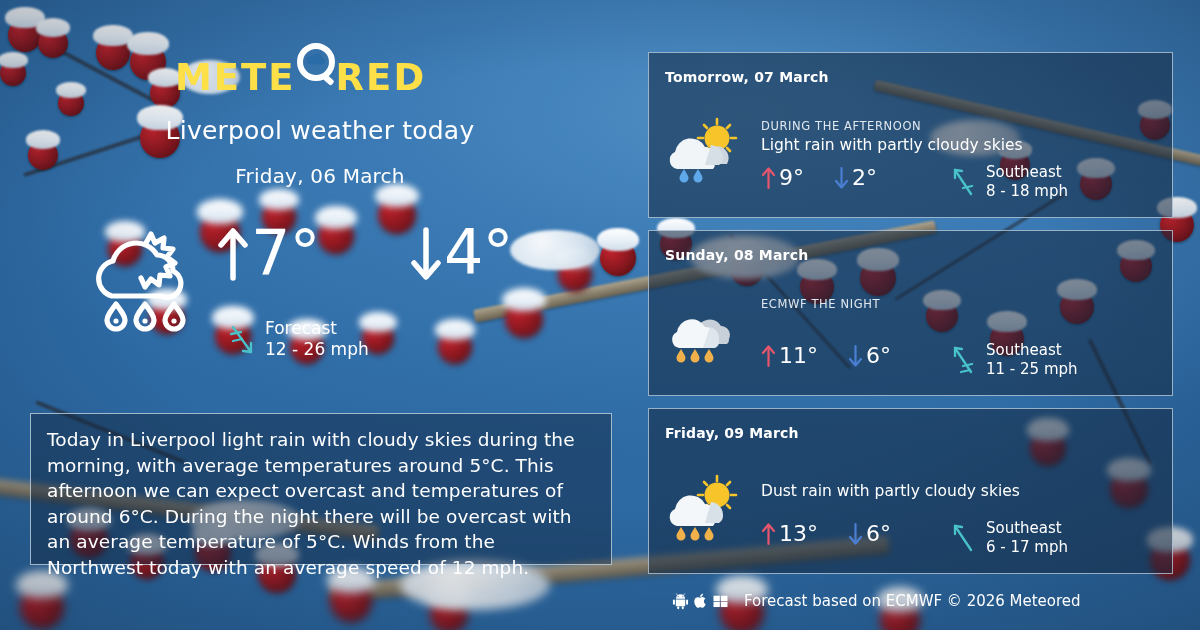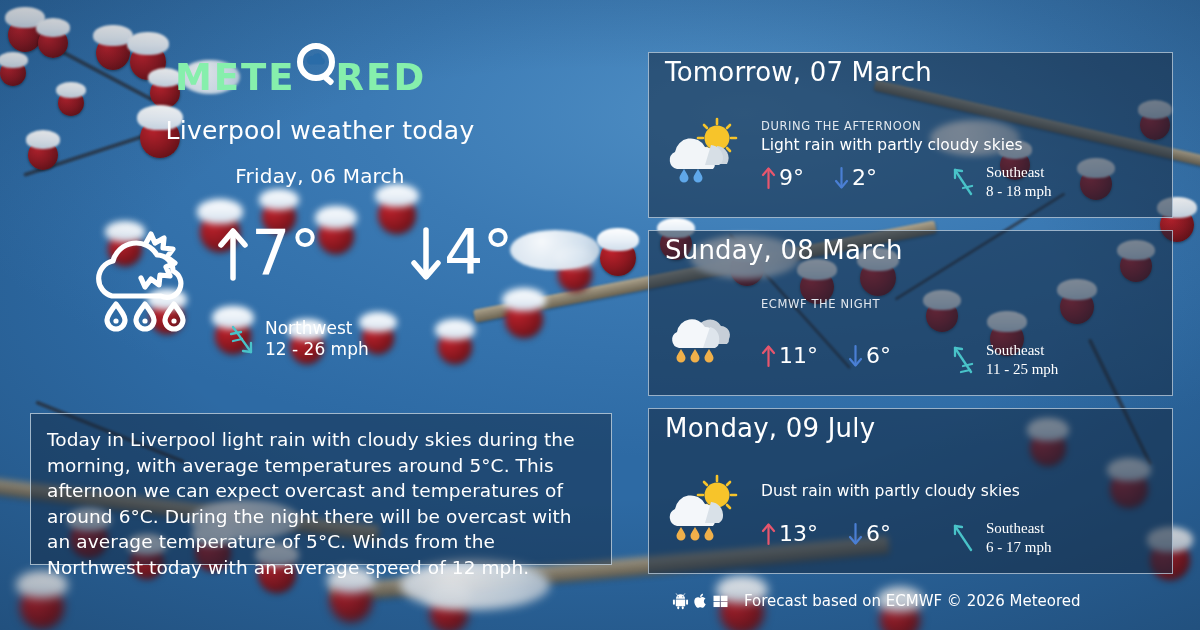--- a/index.html
+++ b/index.html
@@ -43,21 +43,21 @@
 
   
   #page { position:absolute; inset:0; z-index:2; }
 
   
   .left { position:absolute; left:0; top:0; width:640px; height:630px; }
 
   
   .logo { position:absolute; left:175px; top:40px; display:flex; align-items:center;
           height:44px; }
-  .logo .word { font-size:37px; font-weight:bold; letter-spacing:2.0px; color:#86efac;
+  .logo .word { font-size:37px; font-weight:bold; letter-spacing:2.0px; color:#fde047;
                 line-height:44px; font-family:"DejaVu Sans","Liberation Sans",sans-serif;margin-top:32px; }
   .logo .omark { position:relative; display:inline-block; width:38px; height:38px; margin:0 1px; vertical-align:middle;}
   .logo .omark .ring { position:absolute; inset:0; border:6px solid #fff; border-radius:50%; }
   .logo .omark .tail { position:absolute; right:1px; bottom:-2px; width:11px; height:6px; background:#fff;
                        transform:rotate(42deg); border-radius:2px; }
   .logo .omark .cld  { position:absolute; left:7px; top:10px; width:23px; height:12px; }
 
   .headline { position:absolute; left:0; top:116px; width:640px; text-align:center;
               font-size:25px; color:#ffffff; letter-spacing:.2px; }
   .subdate  { position:absolute; left:0; top:164px; width:640px; text-align:center;
@@ -77,30 +77,30 @@
               border:1px solid rgba(214,228,240,.72);
               background:rgba(18,38,62,.46);
               padding:13px 16px 10px 16px; }
   .desc-box p { color:#ffffff; font-size:18.5px; line-height:25.5px; letter-spacing:.1px; }
 
   
   .cards { position:absolute; left:648px; top:52px; width:525px; }
   .card { position:relative; width:525px; height:166px; margin-bottom:12px;
           border:1px solid rgba(205,222,238,.70);
           background:rgba(20,40,64,.55); }
-  .card .day { position:absolute; left:16px; top:4px; font-size:26px; color:#ffffff; letter-spacing:.2px;}
+  .card .day { position:absolute; left:16px; top:16px; font-size:14px; color:#ffffff; letter-spacing:.2px;font-weight:bold;}
   .card .wicon { position:absolute; left:18px; top:62px; width:76px; height:76px; }
   .card .label { position:absolute; left:112px; top:66px; font-size:11.5px; color:#e2e8ef;
                  letter-spacing:.6px; }
   .card .cond  { position:absolute; left:112px; top:83px; font-size:15.5px; color:#ffffff; }
   .card.nolabel .cond { top:73px; }
   .card .temps { position:absolute; left:112px; top:112px; display:flex; align-items:center; gap:30px; }
   .card .tpair { display:flex; align-items:center; gap:3px; color:#ffffff; font-size:22px; line-height:26px;}
   .card .tpair svg { width:15px; height:26px; }
-  .card .wind { position:absolute; left:300px; top:110px; display:flex; align-items:center; gap:11px;font-family:Liberation Serif, serif; }
+  .card .wind { position:absolute; left:300px; top:110px; display:flex; align-items:center; gap:11px; }
   .card .wind .wtxt { color:#ffffff; font-size:15px; line-height:19px; }
 
   
   .footer { position:absolute; left:672px; top:592px; display:flex; align-items:center; gap:3px; }
   .footer .ftxt { color:#ffffff; font-size:15px; margin-left:12px; }
   .footer .pico { width:17px; height:18px; }
 </style>
 </head>
 <body>
 
@@ -237,21 +237,21 @@
         <svg width="28" height="34" viewBox="0 0 28 34">
           <g stroke="#49c3c9" stroke-width="2.3" fill="none" stroke-linecap="round" stroke-linejoin="round">
             <line x1="5" y1="5" x2="23" y2="30"></line>
             <polyline points="23,30 23,21"></polyline>
             <polyline points="23,30 15,29"></polyline>
             <line x1="3" y1="12" x2="13" y2="10"></line>
             <line x1="5" y1="19" x2="14" y2="17"></line>
           </g>
         </svg>
         <div class="wtxt">
-          <div>Northwest</div>
+          <div>Forecast</div>
           <div>12 - 26 mph</div>
         </div>
       </div>
     </div>
 
     <div class="desc-box">
       <p>Today in Liverpool light rain with cloudy skies during the morning, with average temperatures around 5°C. This afternoon we can expect overcast and temperatures of around 6°C. During the night there will be overcast with an average temperature of 5°C. Winds from the Northwest today with an average speed of 12 mph.</p>
     </div>
   </div>
 
@@ -373,21 +373,21 @@
           </g>
         </svg>
         <div class="wtxt">
           <div>Southeast</div>
           <div>11 - 25 mph</div>
         </div>
       </div>
     </div>
 
     <div class="card nolabel">
-      <div class="day">Monday, 09 July</div>
+      <div class="day">Friday, 09 March</div>
 
       <svg class="wicon" viewBox="0 0 76 76">
         <g>
           <circle cx="50" cy="24" r="12.5" fill="#f7c42a"></circle>
           <g stroke="#f7c42a" stroke-width="2.6" stroke-linecap="round">
             <line x1="50" y1="5" x2="50" y2="10"></line>
               <line x1="50" y1="38" x2="50" y2="43"></line>
             <line x1="31" y1="24" x2="36" y2="24"></line>
               <line x1="64" y1="24" x2="69" y2="24"></line>
             <line x1="37" y1="11" x2="40" y2="14"></line>

